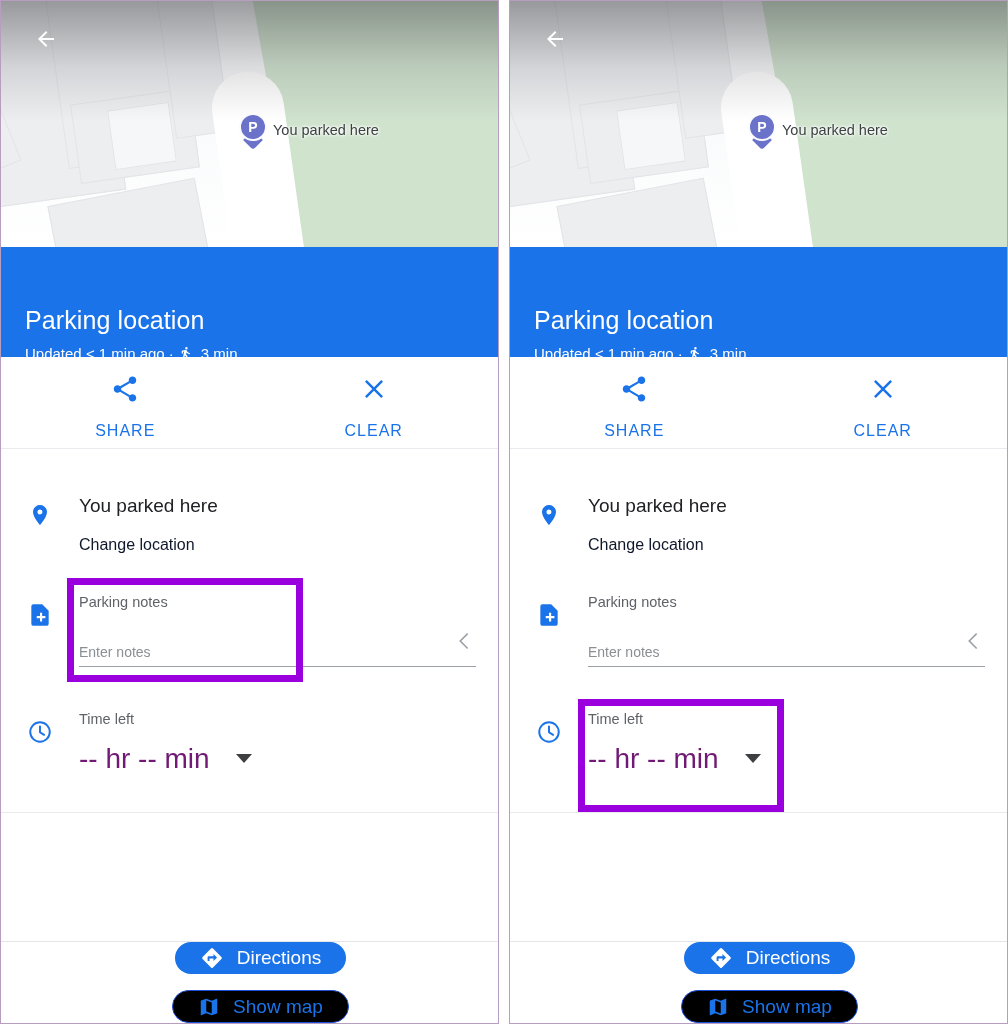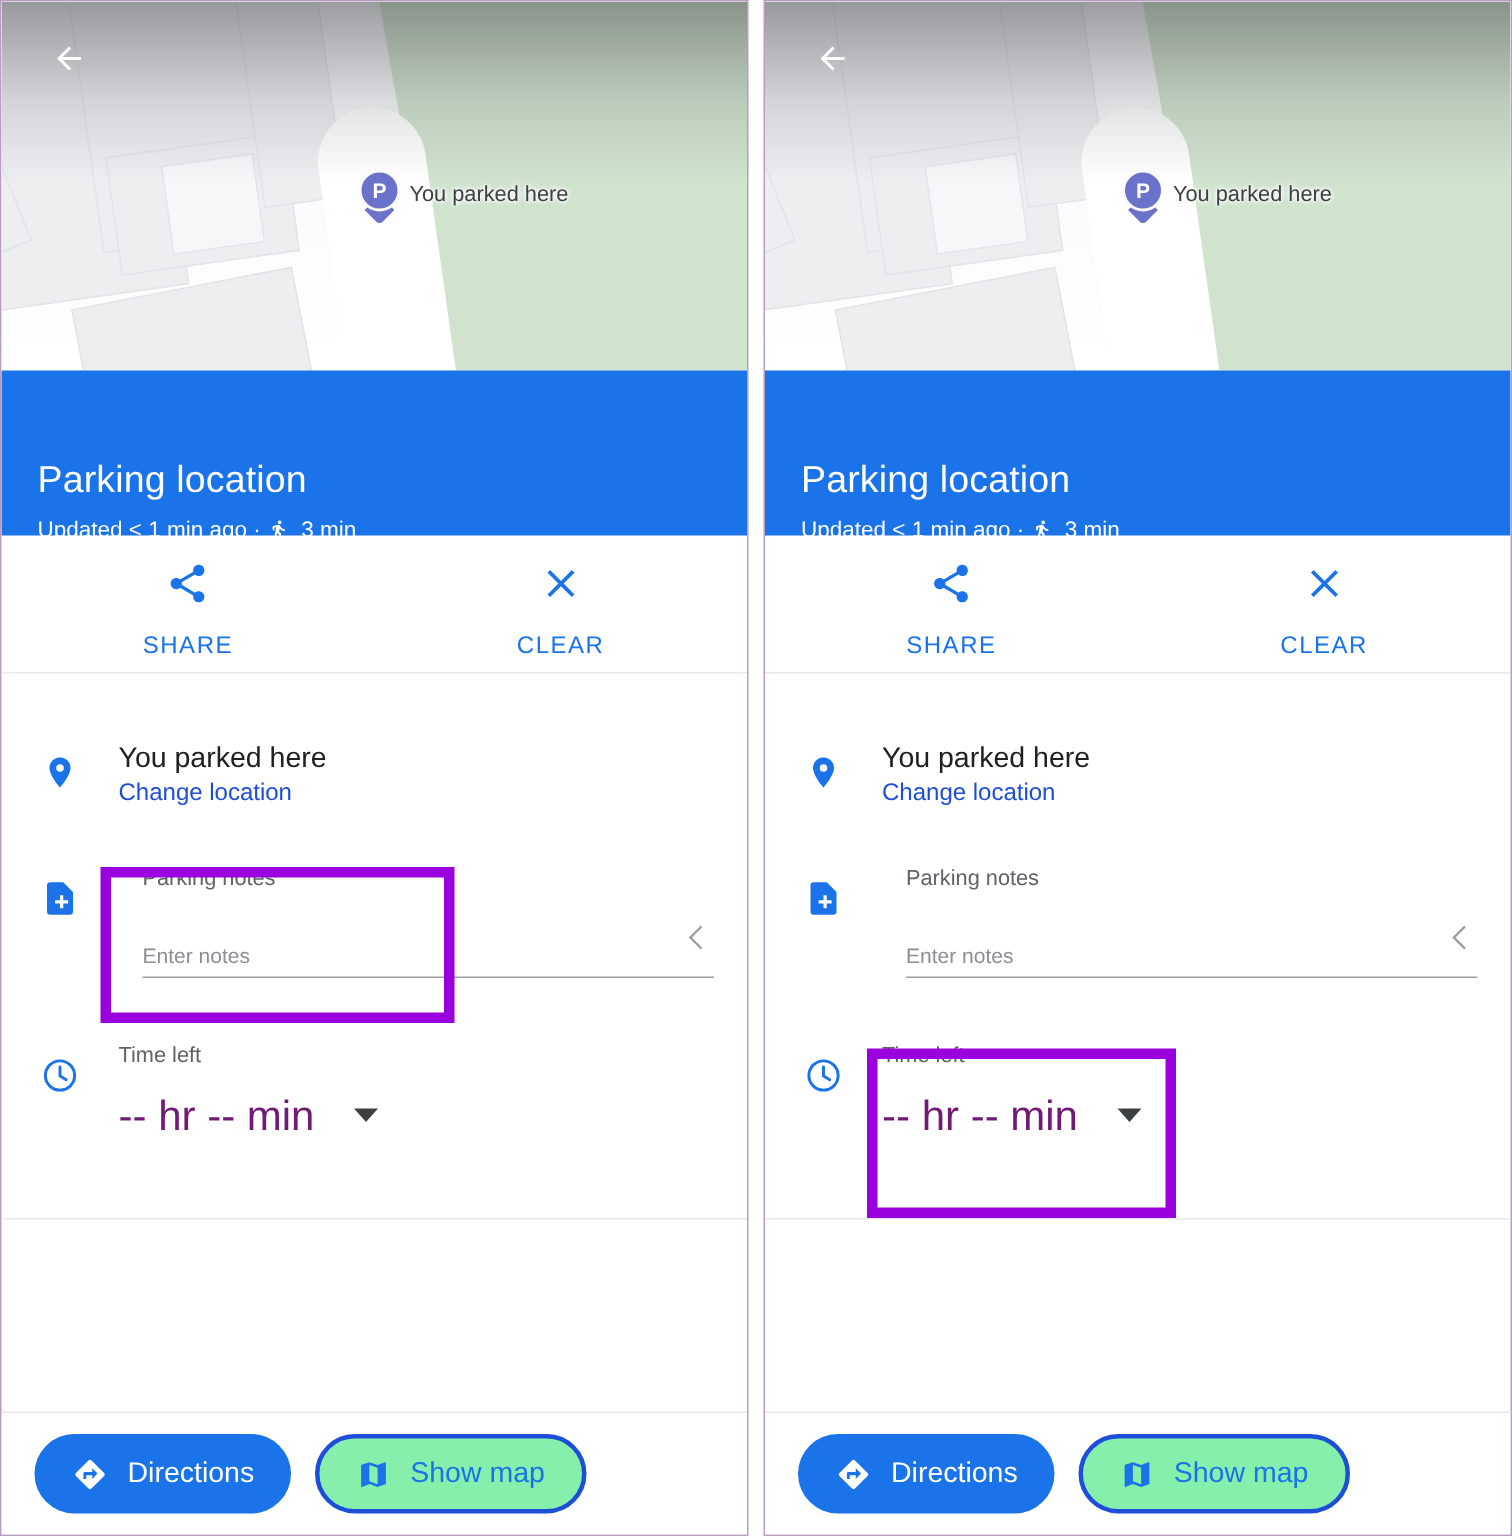--- a/index.html
+++ b/index.html
@@ -118,23 +118,23 @@
   .row { position:relative; display:flex; }
   .row-ico {
     width:78px; flex:0 0 auto;
     display:flex; justify-content:center;
     padding-top:6px;
   }
   .row-body { flex:1 1 auto; padding-right:22px; }
 
   .row-location { padding:18px 0 16px 0; }
   .loc-title { font-size:19px; color:#202124; line-height:1.25; }
-  .loc-link { font-size:16px; color:#1d4ed8; margin-top:2px; cursor:pointer; }
-
-  .row-notes { padding:24px 0 20px 0;gap:16px; }
+  .loc-link { font-size:16px; color:#0f172a; margin-top:18px; cursor:pointer; }
+
+  .row-notes { padding:24px 0 20px 0; }
   .notes-field { position:relative; }
   .field-label { font-size:14.5px; color:#5f6368; }
   .field-value-line {
     margin-top:18px;
     display:flex; align-items:flex-end; justify-content:space-between;
     border-bottom:1px solid #9aa0a6;
     padding-bottom:6px;
   }
   .field-value { font-size:14px; color:#8a8f94; }
   .chev { padding-bottom:2px; }
@@ -149,29 +149,30 @@
     border-top:1px solid #e8eaed;
   }
 
   
   .botbar {
     position:absolute; left:0; right:0; bottom:0; height:82px;
     border-top:1px solid #e3e5e8;
     display:flex; align-items:center; gap:16px;
     padding-left:22px;
     background:#ffffff;
+    flex-direction:column;
   }
   .btn {
     display:inline-flex; align-items:center; gap:13px;
     height:53px; border-radius:27px;
     padding:0 25px; cursor:pointer;
     font-size:19px;
   }
   .btn-primary { background:#1a73e8; color:#ffffff; }
-  .btn-outline { background:#86efac; color:#1a73e8; border:3px solid #1d4ed8; }
+  .btn-outline { background:#000000; color:#1a73e8; border:1px solid #1d4ed8; }
 
   
   .hl {
     position:absolute;
     border:7px solid #9900dd;
     pointer-events:none;
     z-index:20;
   }
   .hl-notes { left:66px; top:577px; width:236px; height:104px; }
   .hl-time  { left:68px; top:698px; width:206px; height:113px; }

